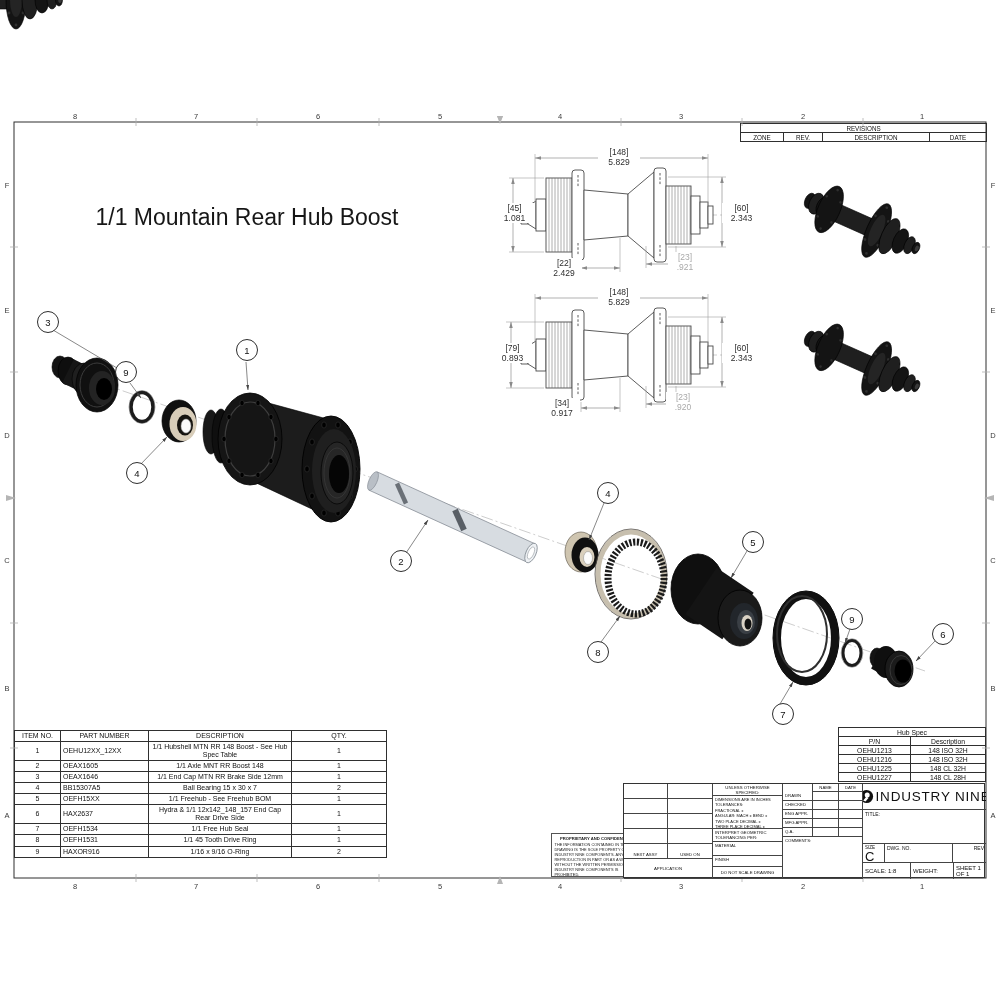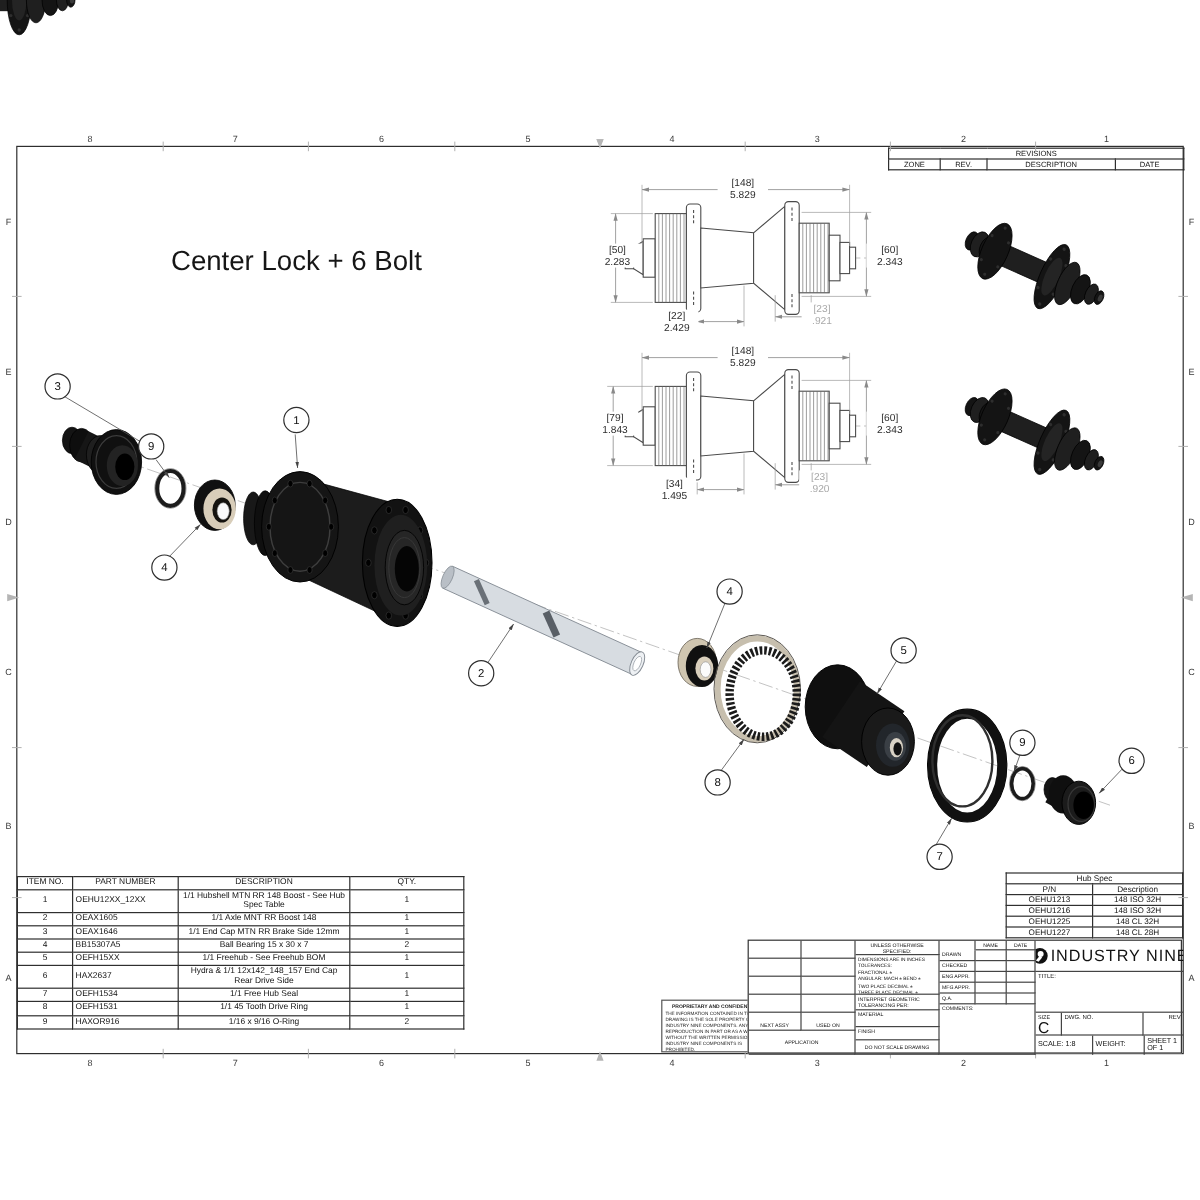--- a/index.html
+++ b/index.html
@@ -354,59 +354,59 @@
     <tr>
       <td>ZONE</td>
       <td>REV.</td>
       <td>DESCRIPTION</td>
       <td>DATE</td>
     </tr>
   </tbody>
     </table>
 
   <div class="dtitle">
-    <div>Center Lock + 6 Bolt</div>
+    <div>1/1 Mountain Rear Hub Boost</div>
   </div>
 
   <div class="dim" style="left:598px;top:147px">
     <div>[148]</div>
       <div>5.829</div>
     </div>
   <div class="dim" style="left:495px;top:203px;width:37px">
-    <div>[50]</div>
-      <div>2.283</div>
+    <div>[45]</div>
+      <div>1.081</div>
     </div>
   <div class="dim" style="left:722px;top:203px;width:37px">
     <div>[60]</div>
       <div>2.343</div>
     </div>
   <div class="dim" style="left:546px;top:258px;width:34px">
     <div>[22]</div>
       <div>2.429</div>
     </div>
   <div class="dim gray" style="left:668px;top:252px;width:32px">
     <div>[23]</div>
       <div>.921</div>
     </div>
 
   <div class="dim" style="left:598px;top:287px">
     <div>[148]</div>
       <div>5.829</div>
     </div>
   <div class="dim" style="left:493px;top:343px;width:37px">
     <div>[79]</div>
-      <div>1.843</div>
+      <div>0.893</div>
     </div>
   <div class="dim" style="left:722px;top:343px;width:37px">
     <div>[60]</div>
       <div>2.343</div>
     </div>
   <div class="dim" style="left:544px;top:398px;width:34px">
     <div>[34]</div>
-      <div>1.495</div>
+      <div>0.917</div>
     </div>
   <div class="dim gray" style="left:666px;top:392px;width:32px">
     <div>[23]</div>
       <div>.920</div>
     </div>
 
   <div class="balloon" style="left:37px;top:311px">3</div>
   <div class="balloon" style="left:115px;top:361px">9</div>
   <div class="balloon" style="left:126px;top:462px">4</div>
   <div class="balloon" style="left:236px;top:339px">1</div>

